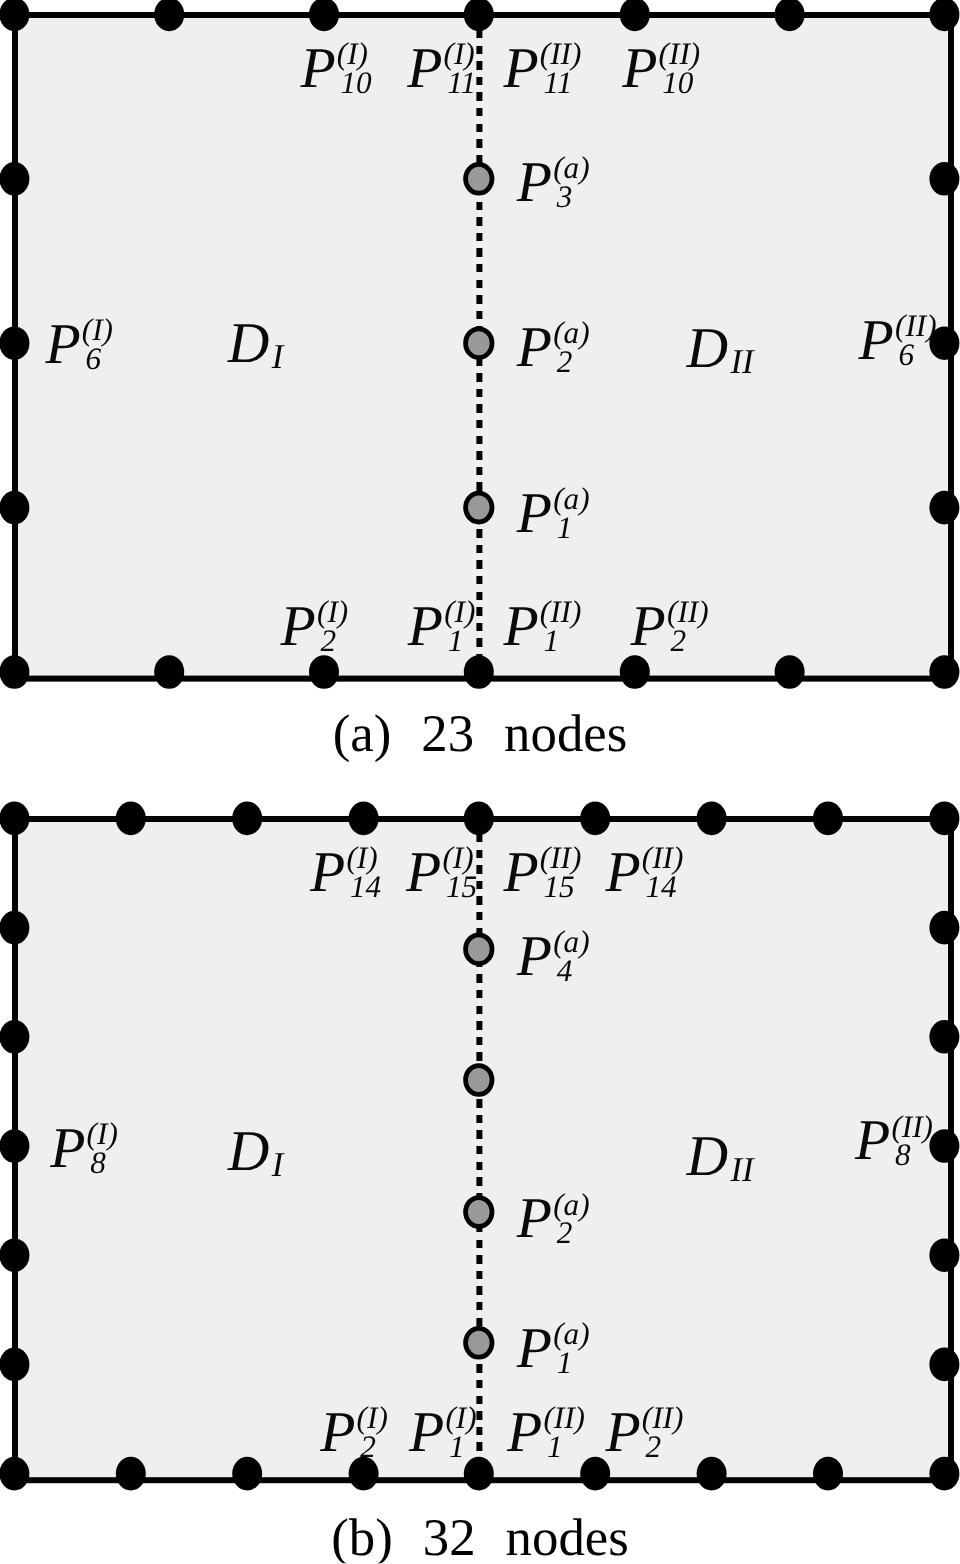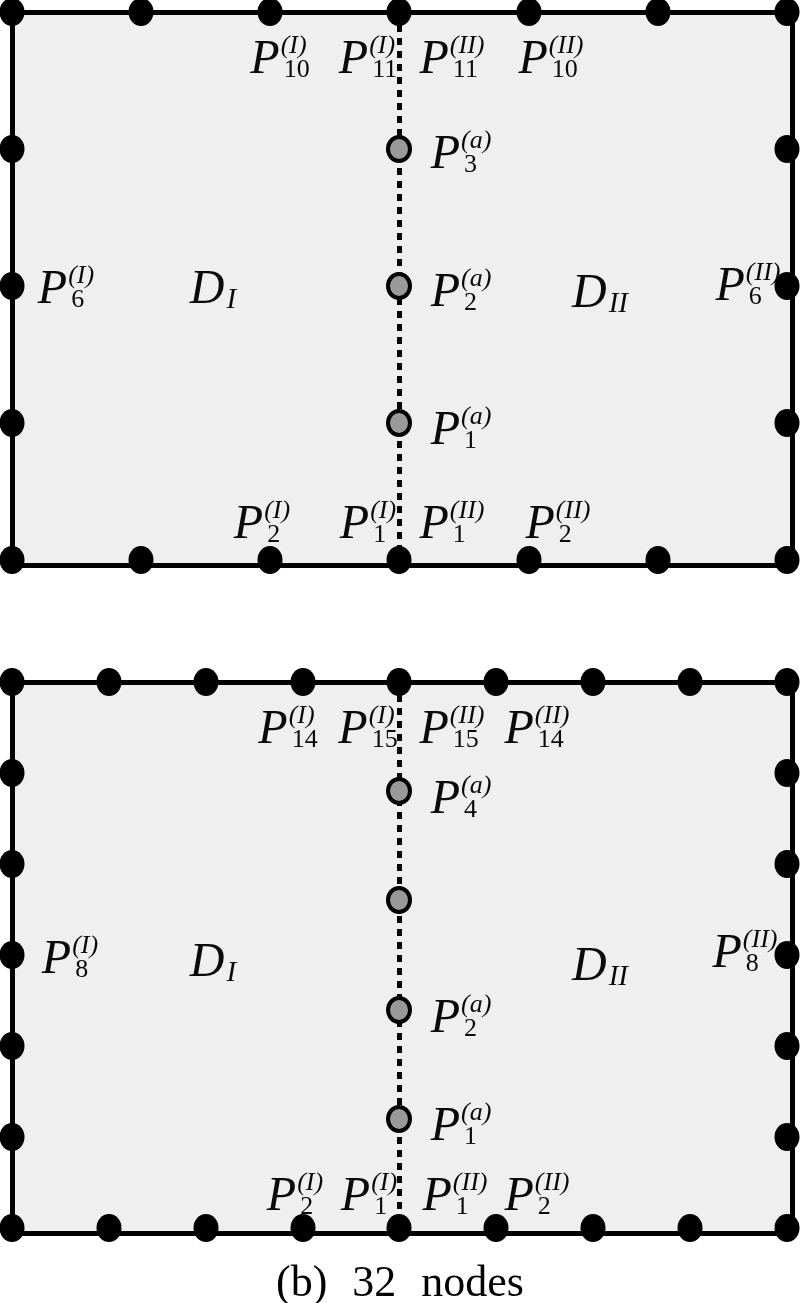--- a/index.html
+++ b/index.html
@@ -41,21 +41,21 @@
     line-height: 0.8;
   }
   .label .scripts {
     display: inline-flex;
     flex-direction: column;
     font-size: 26px;
     line-height: 0.92;
     margin-left: 1px;
   }
   .label .sup { font-style: italic; display: block; }
-  .label .sub { display: block; padding-left: 3px; }
+  .label .sub { display: block; padding-left: 3px; font-style: italic; }
   .label.domain { align-items: flex-end; }
   .label.domain .dsub {
     font-style: italic;
     font-size: 29px;
     line-height: 1;
     margin-left: 2px;
     margin-bottom: -7px;
   }
   .caption {
     position: absolute;
@@ -63,20 +63,21 @@
     font-size: 44px;
     color: #000;
     word-spacing: 14px;
     white-space: nowrap;
   }
 </style>
 </head>
 <body>
 
 <div class="figure" id="figure" style="background: rgb(255, 255, 255);">
+  <div class="caption" style="left: 400px; top: 611px;">(a) 23 nodes</div>
   <div class="caption" style="left: 400px; top: 1281px;">(b) 32 nodes</div>
 <div class="domain-rect" style="left: 9.5px; top: 9.5px; width: 775px; height: 548px; background: rgb(240, 239, 239); border-color: rgb(0, 0, 0);"></div>
     <div class="iline" style="left: 396.5px; top: 12px; height: 548px; background-image: repeating-linear-gradient(rgb(0, 0, 0) 0px, rgb(0, 0, 0) 7px, transparent 7px, transparent 13px);"></div>
     <div class="dot bdot" style="left: 12px; top: 12px; background: rgb(0, 0, 0);"></div>
     <div class="dot bdot" style="left: 141px; top: 12px; background: rgb(0, 0, 0);"></div>
     <div class="dot bdot" style="left: 270px; top: 12px; background: rgb(0, 0, 0);"></div>
     <div class="dot bdot" style="left: 399px; top: 12px; background: rgb(0, 0, 0);"></div>
     <div class="dot bdot" style="left: 529px; top: 12px; background: rgb(0, 0, 0);"></div>
     <div class="dot bdot" style="left: 658px; top: 12px; background: rgb(0, 0, 0);"></div>
     <div class="dot bdot" style="left: 787px; top: 12px; background: rgb(0, 0, 0);"></div>

